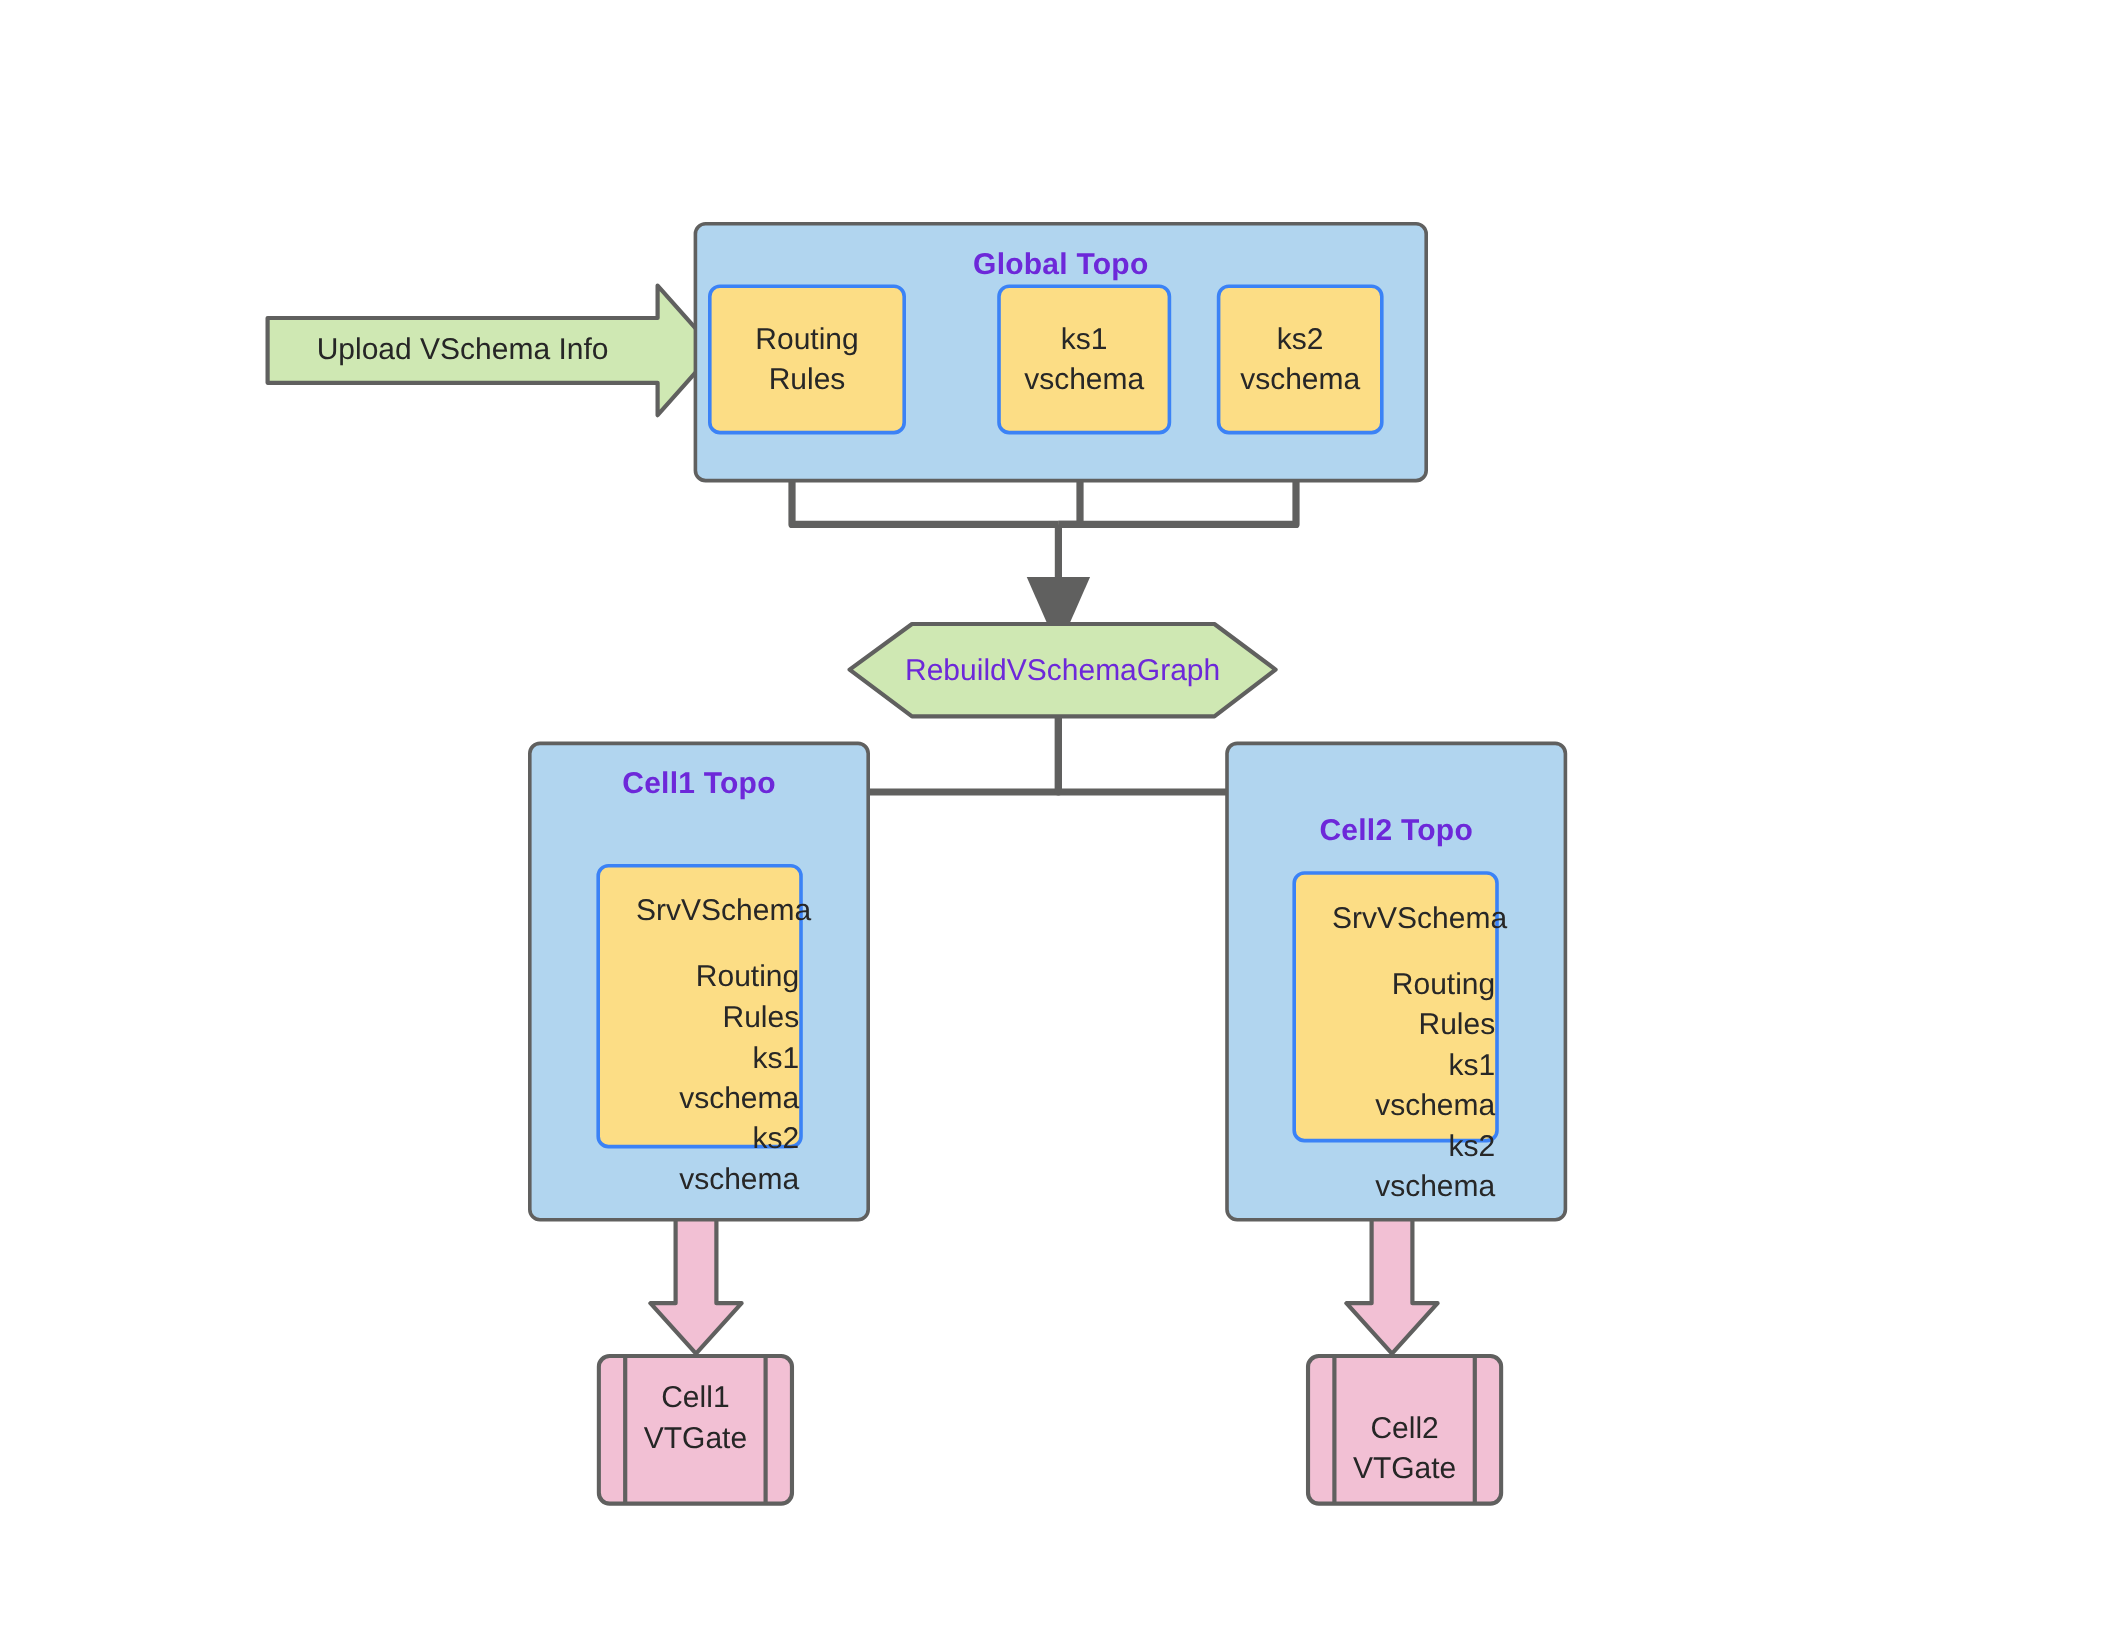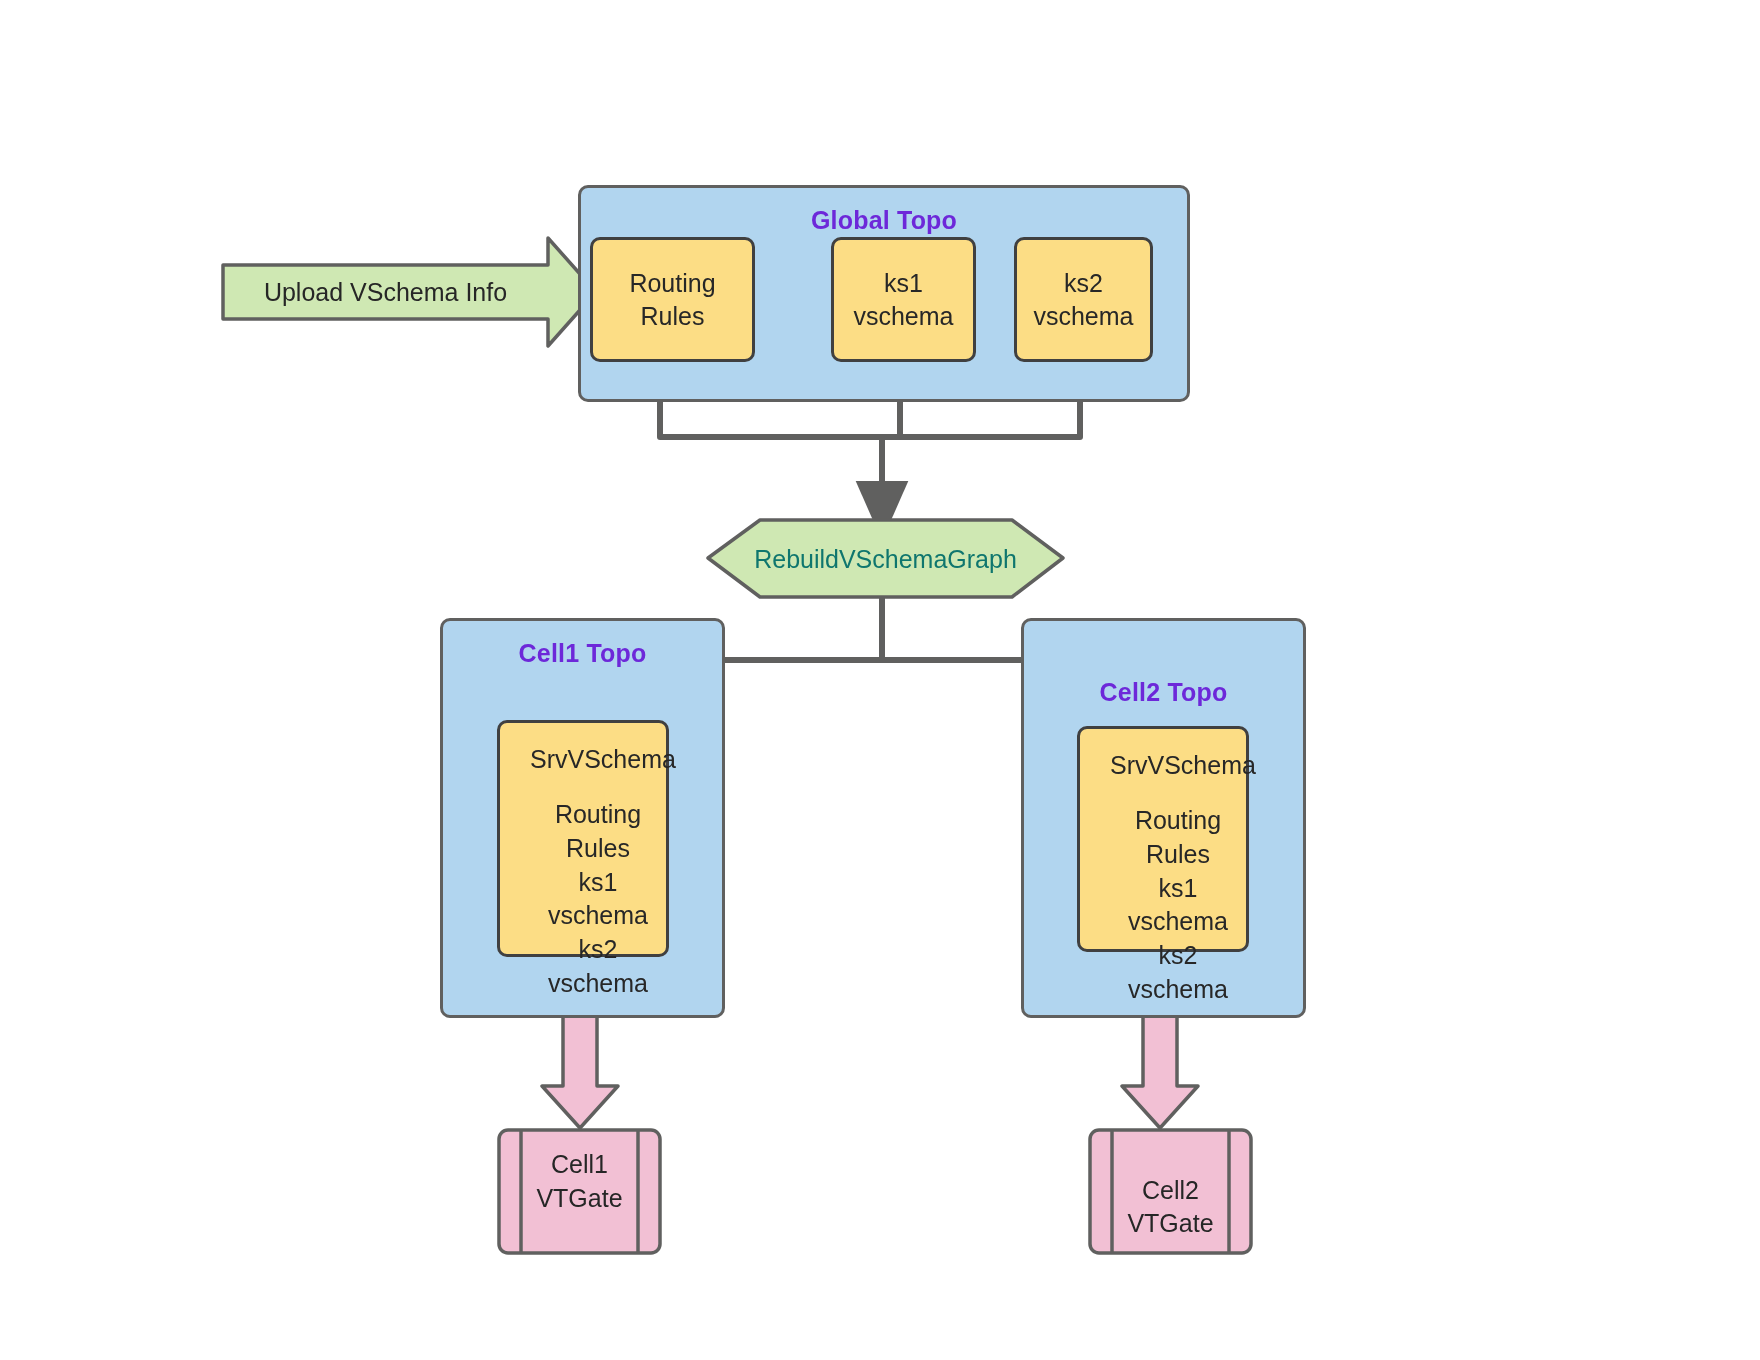--- a/index.html
+++ b/index.html
@@ -40,52 +40,52 @@
     left: 0;
     right: 0;
     text-align: center;
     font-weight: bold;
     color: #6d28d9;
     letter-spacing: 0.2px;
   }
   
   .ybox {
     background: #fcdd85;
-    border: 3px solid #404040;
+    border: 3px solid #3b82f6;
     border-radius: 10px;
     color: #272727;
     display: flex;
     align-items: center;
     justify-content: center;
     text-align: center;
     line-height: 1.32;
   }
   .ybox.left-text {
     display: block;
-    text-align: center;
+    text-align: right;
     padding: 24px 0 0 30px;
     line-height: 1.0;
   }
   .srv-title { margin: 0 0 0 0; font-size: 25px; }
   .srv-gap { height: 26px; }
   .srv-line { font-size: 25px; line-height: 1.35; }
   .arrow-label {
     position: absolute;
     top: 50%;
     transform: translateY(-50%);
     white-space: nowrap;
   }
   
   .hex-label {
     position: absolute;
     left: 0; right: 0;
     top: 50%;
     transform: translateY(-50%);
     text-align: center;
-    color: #0f766e;
+    color: #6d28d9;
     white-space: nowrap;
   }
   
   .proc-label {
     position: absolute;
     left: 0; right: 0;
     top: 50%;
     transform: translateY(-50%);
     text-align: center;
     color: #262626;

